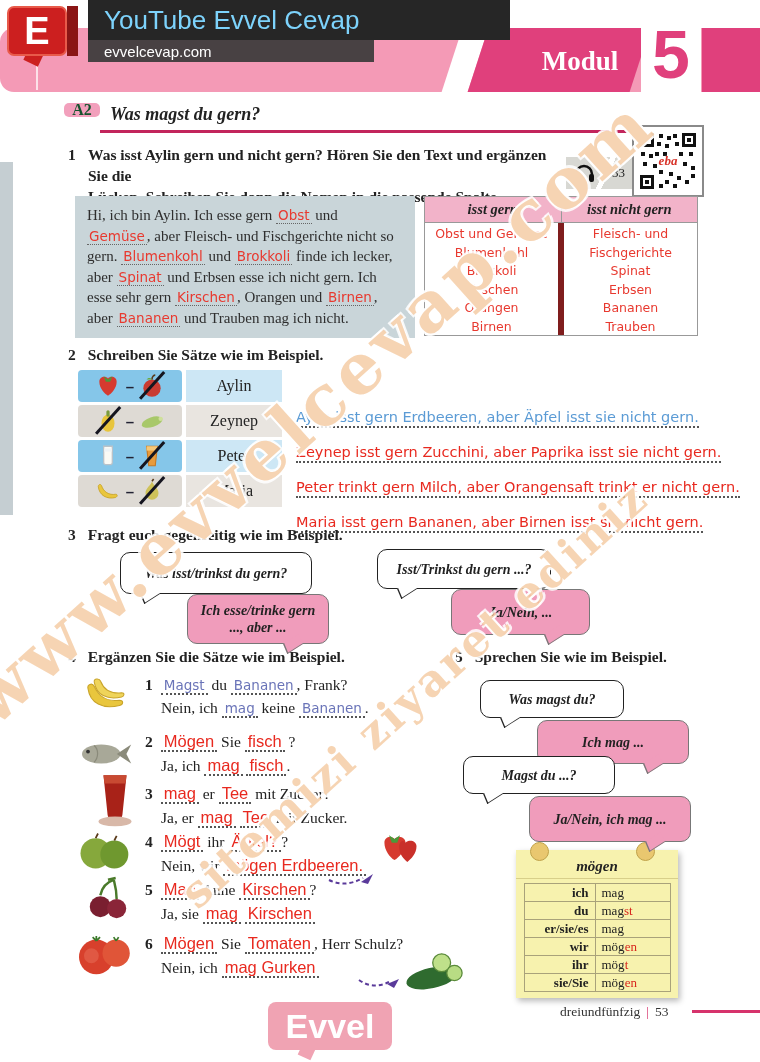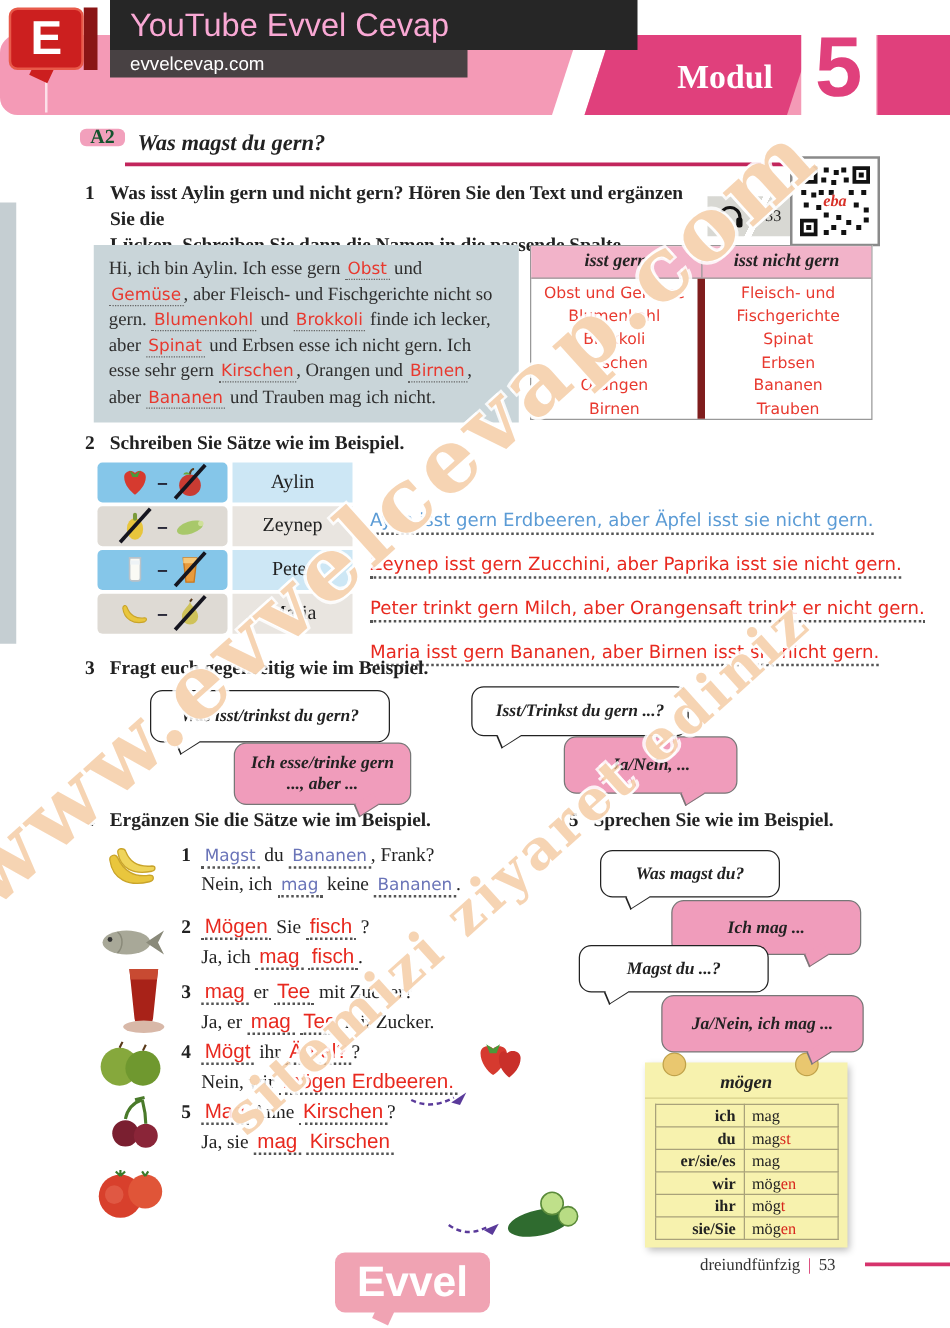--- a/index.html
+++ b/index.html
@@ -10,21 +10,21 @@
   .banner{position:absolute;left:0;top:28px;width:760px;height:64px;background:#f49ab6;border-radius:14px 0 0 14px;}
   .banner-line{position:absolute;left:36px;top:30px;width:2px;height:60px;background:rgba(255,255,255,.7);}
   .white-slash{position:absolute;left:452px;top:28px;width:26px;height:64px;background:#fff;transform:skewX(-18deg);}
   .modul-par{position:absolute;left:478px;top:28px;width:162px;height:64px;background:#e0407c;transform:skewX(-18deg);}
   .modul-text{position:absolute;left:520px;top:46px;width:120px;text-align:center;color:#fff;
               font-size:27px;font-weight:bold;font-family:"Liberation Serif",serif;}
   .five-box{position:absolute;left:641px;top:28px;width:60px;height:64px;background:#fff;text-align:center;}
   .five{position:absolute;left:641px;top:20px;width:60px;font-family:"Liberation Sans",sans-serif;
         font-size:68px;font-weight:bold;color:#e0407c;line-height:68px;text-align:center;}
   .right-block{position:absolute;left:702px;top:28px;width:58px;height:64px;background:#e0407c;}
-  .ytbar{position:absolute;left:88px;top:0;width:422px;height:40px;background:#262626;color:#f9a8d4;
+  .ytbar{position:absolute;left:88px;top:0;width:422px;height:40px;background:#262626;color:#7dd3fc;
          display:flex;align-items:center;padding-left:16px;box-sizing:border-box;
          font-family:"Liberation Sans",sans-serif;font-size:26px;z-index:12;}
   .sitebar{position:absolute;left:88px;top:40px;width:286px;height:22px;background:rgba(58,58,58,.93);color:#fff;
            display:flex;align-items:center;padding-left:16px;box-sizing:border-box;
            font-family:"Liberation Sans",sans-serif;font-size:15px;z-index:12;}
   .elogo{position:absolute;left:7px;top:6px;width:56px;height:46px;background:#cc1f1f;border:2px solid #e85a4a;
          border-radius:7px;color:#fff;font-family:"Liberation Sans",sans-serif;font-weight:bold;font-size:38px;
          display:flex;align-items:center;justify-content:center;z-index:13;}
   .elogo-strip{position:absolute;left:67px;top:6px;width:11px;height:50px;background:#8a1515;z-index:12;}
   .elogo-tail{position:absolute;left:26px;top:48px;width:16px;height:16px;background:#cc1f1f;transform:rotate(25deg);z-index:11;}
@@ -455,20 +455,24 @@
     </div>
 
     <span class="ex4-img" style="left:0px;top:258px;">
       <svg width="60" height="52" viewBox="0 0 48 42">
           <circle cx="17" cy="25" r="14" fill="#d8402c"></circle>
           <circle cx="33" cy="22" r="11" fill="#e05538"></circle>
           <path d="M17 12l-3-3M17 12l3-3M17 12v-4M33 12l-2-3M33 12l2-3" stroke="#3a7a2a" stroke-width="1.4"></path>
           <circle cx="13" cy="24" r="6" fill="#e8705a" opacity=".5"></circle>
         </svg>
     </span>
+    <div class="ex4-item fr" style="left:70px;top:266px;">
+      <div class="q-line"><span class="inum">6</span><span class="fill">Mögen</span><span> Sie </span><span class="fill">Tomaten</span><span>, Herr Schulz?</span></div>
+      <div class="a-line"><span>Nein, ich </span><span class="fill">mag Gurken</span></div>
+    </div>
     <span class="ex4-img" style="left:328px;top:282px;">
       <svg width="62" height="46" viewBox="0 0 48 36">
           <ellipse cx="22" cy="22" rx="20" ry="8" fill="#2f6b2f" transform="rotate(-12 22 22)"></ellipse>
           <circle cx="30" cy="10" r="7" fill="#bfe08a" stroke="#5a8a3a"></circle>
           <circle cx="40" cy="18" r="6" fill="#b8dc84" stroke="#5a8a3a"></circle>
         </svg>
     </span>
     <span class="arrow-svg" style="left:282px;top:304px;">
       <svg width="50" height="18" viewBox="0 0 50 18">
           <path d="M2 8q14 10 30 2" stroke="#5a3a9a" stroke-width="2" stroke-dasharray="4 3" fill="none"></path>

